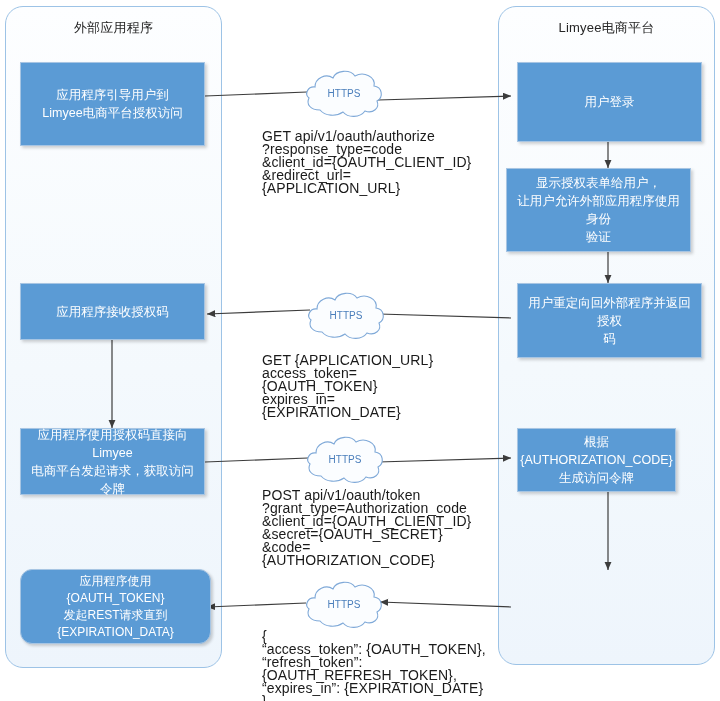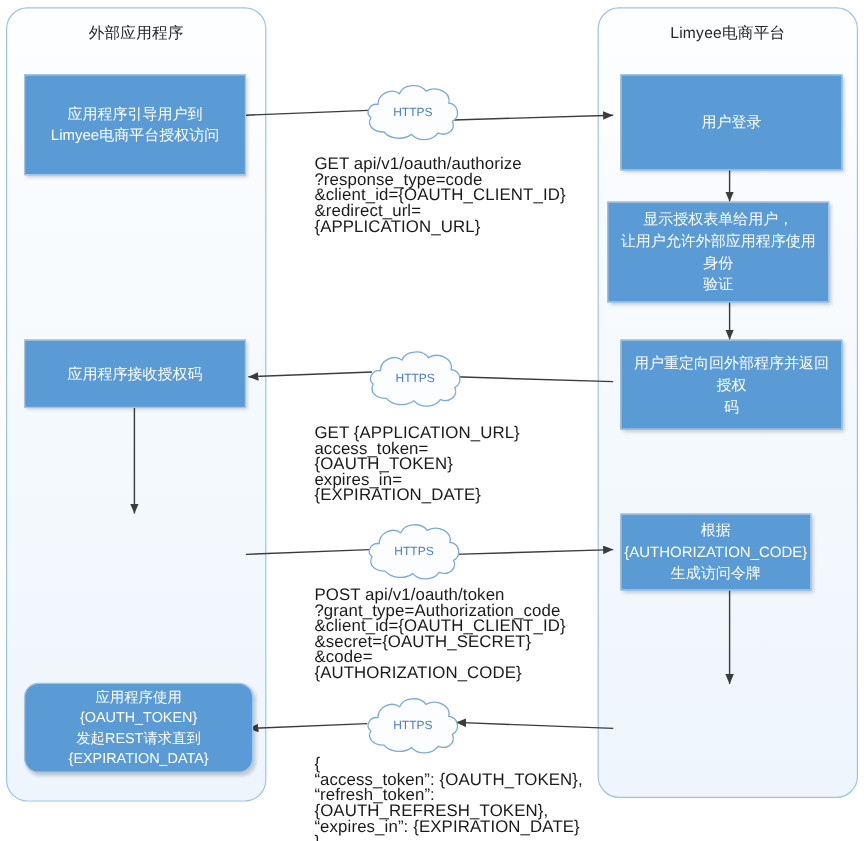--- a/index.html
+++ b/index.html
@@ -108,20 +108,22 @@
 
     <path d="M511,607 L380,602" stroke="#3c3c3c" stroke-width="1.2" fill="none" marker-end="url(#ah)"></path>
     <path d="M306,603 L207,607" stroke="#3c3c3c" stroke-width="1.2" fill="none" marker-end="url(#ah)"></path>
   </svg>
 
   <div class="pbox" style="left:20px;top:62px;width:185px;height:84px;">应用程序引导用户到
 Limyee电商平台授权访问</div>
 
   <div class="pbox" style="left:20px;top:283px;width:185px;height:57px;text-align:center;">应用程序接收授权码</div>
 
+  <div class="pbox" style="left:20px;top:428px;width:185px;height:67px;">应用程序使用授权码直接向 Limyee
+电商平台发起请求，获取访问令牌</div>
 
   <div class="pbox" style="left:20px;top:569px;width:191px;height:75px;font-size:12px;line-height:17px;border-radius:12px;">应用程序使用
 {OAUTH_TOKEN}
 发起REST请求直到
 {EXPIRATION_DATA}</div>
 
   <div class="pbox" style="left:517px;top:62px;width:185px;height:80px;">用户登录</div>
 
   <div class="pbox" style="left:506px;top:168px;width:185px;height:84px;">显示授权表单给用户，
 让用户允许外部应用程序使用身份

